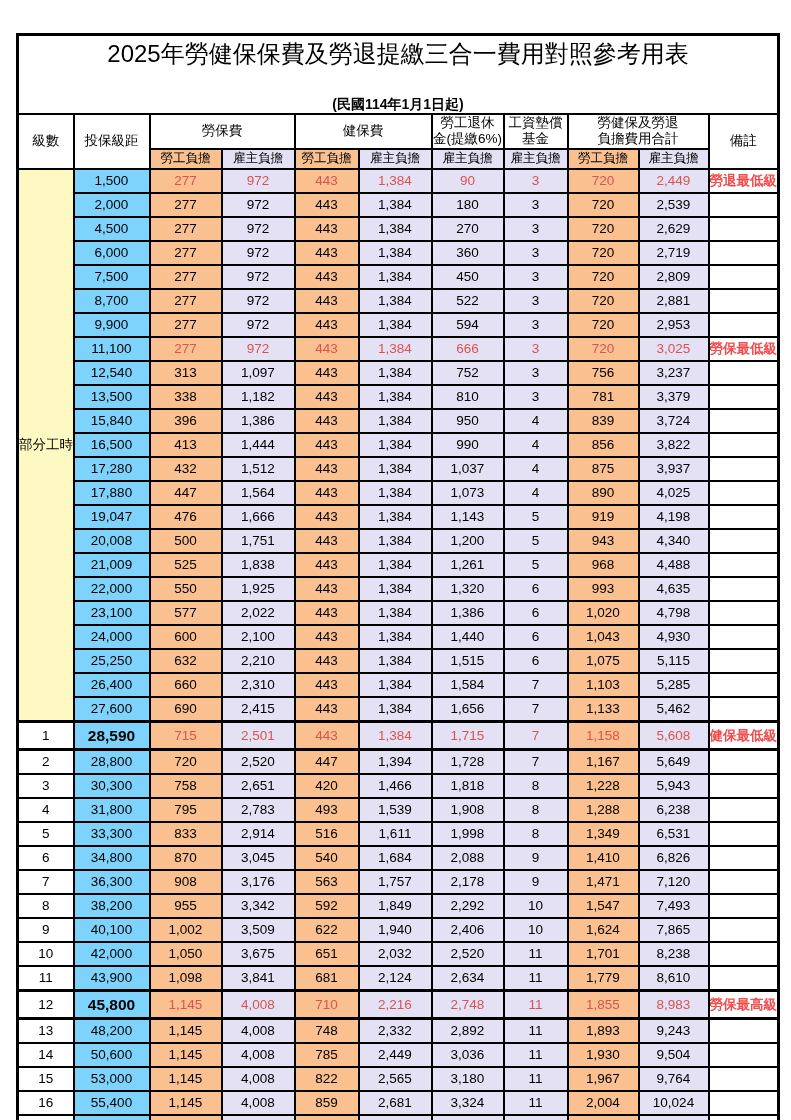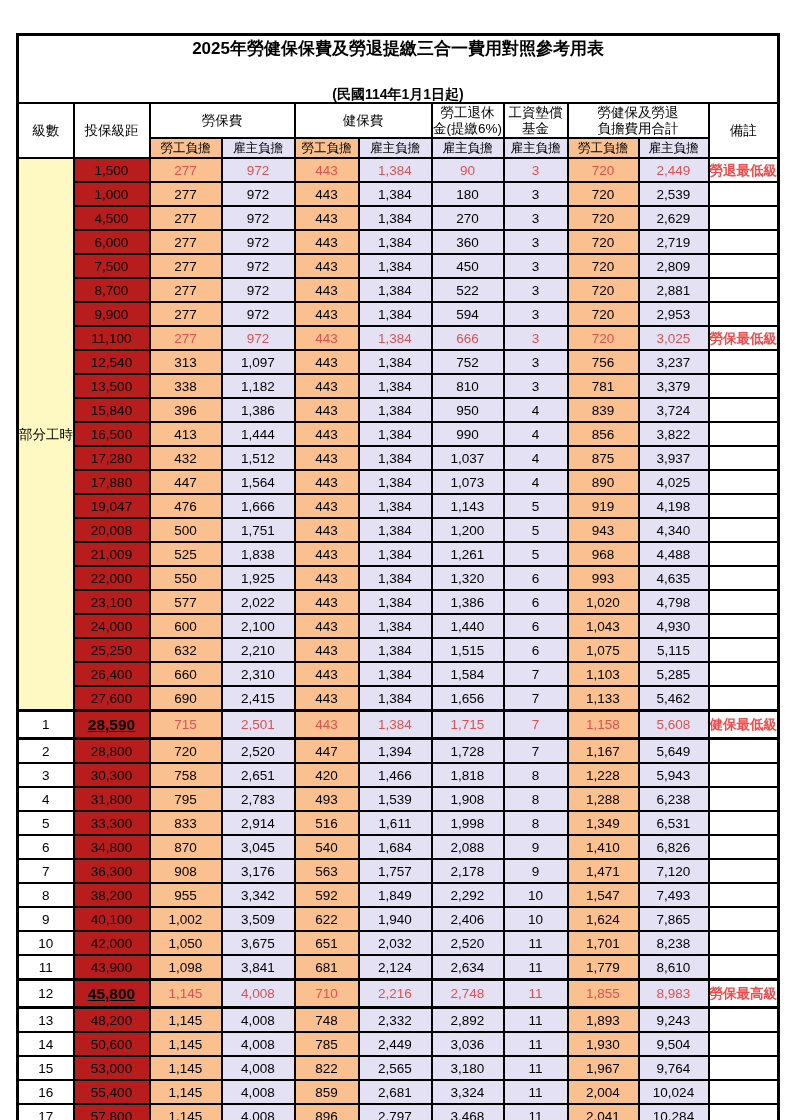--- a/index.html
+++ b/index.html
@@ -5,36 +5,36 @@
   html,body{margin:0;padding:0;}
   body{
     width:791px;height:1120px;background:#ffffff;position:relative;
     font-family:"Liberation Sans","DejaVu Sans",sans-serif;color:#000;
   }
   .sheet{position:absolute;left:16px;top:33px;width:761px;}
   table{border-collapse:collapse;table-layout:fixed;width:761px;border:3px solid #000;}
   th,td{border:2px solid #000;text-align:center;vertical-align:middle;padding:0;overflow:hidden;white-space:nowrap;}
   
   .title-cell{height:55px;background:#fff;}
-  .title-line{font-size:17px;font-weight:bold;line-height:1.5;}
+  .title-line{font-size:24px;font-weight:normal;line-height:1.5;}
   .subtitle-line{font-size:14px;font-weight:bold;line-height:1.2;margin-top:24px;}
   
   .h-group{height:33px;font-size:13.5px;font-weight:normal;line-height:1.2;background:#fff;}
   .h-sub{height:18px;font-size:12.5px;font-weight:normal;}
   .bg-emp{background:#FAC08F;}
   .bg-er{background:#E3E1F3;}
   
   tr.data td{height:22px;font-size:13.5px;line-height:1;}
   td.part{background:#fef9c3;font-size:13px;}
   td.lvl{background:#fff;}
-  td.bracket{background:#b91c1c;font-size:14px;}
+  td.bracket{background:#7dd3fc;font-size:14px;}
   td.remark{background:#fff;font-size:10px;font-weight:bold;color:#f14b4b;letter-spacing:0px;}
   tr.red td.val{color:#d95353;}
   tr.em td{border-top:3px solid #000;border-bottom:3px solid #000;height:25px;}
-  tr.em td.bracket{font-weight:bold;font-size:15.5px;text-decoration:underline;}
+  tr.em td.bracket{font-weight:bold;font-size:15.5px;}
 </style>
 </head>
 <body>
 
 <div class="sheet">
   <table>
     <colgroup>
       <col style="width:56px">
         <col style="width:76px">
       <col style="width:72px">
@@ -92,21 +92,21 @@
           <td class="val bg-er">972</td>
           <td class="val bg-emp">443</td>
           <td class="val bg-er">1,384</td>
           <td class="val bg-er">90</td>
           <td class="val bg-er">3</td>
           <td class="val bg-emp">720</td>
           <td class="val bg-er">2,449</td>
           <td class="remark">勞退最低級距</td>
         </tr>
         <tr class="data">
-          <td class="bracket">1,000</td>
+          <td class="bracket">2,000</td>
           <td class="val bg-emp">277</td>
           <td class="val bg-er">972</td>
           <td class="val bg-emp">443</td>
           <td class="val bg-er">1,384</td>
           <td class="val bg-er">180</td>
           <td class="val bg-er">3</td>
           <td class="val bg-emp">720</td>
           <td class="val bg-er">2,539</td>
           <td class="remark"></td>
         </tr>

